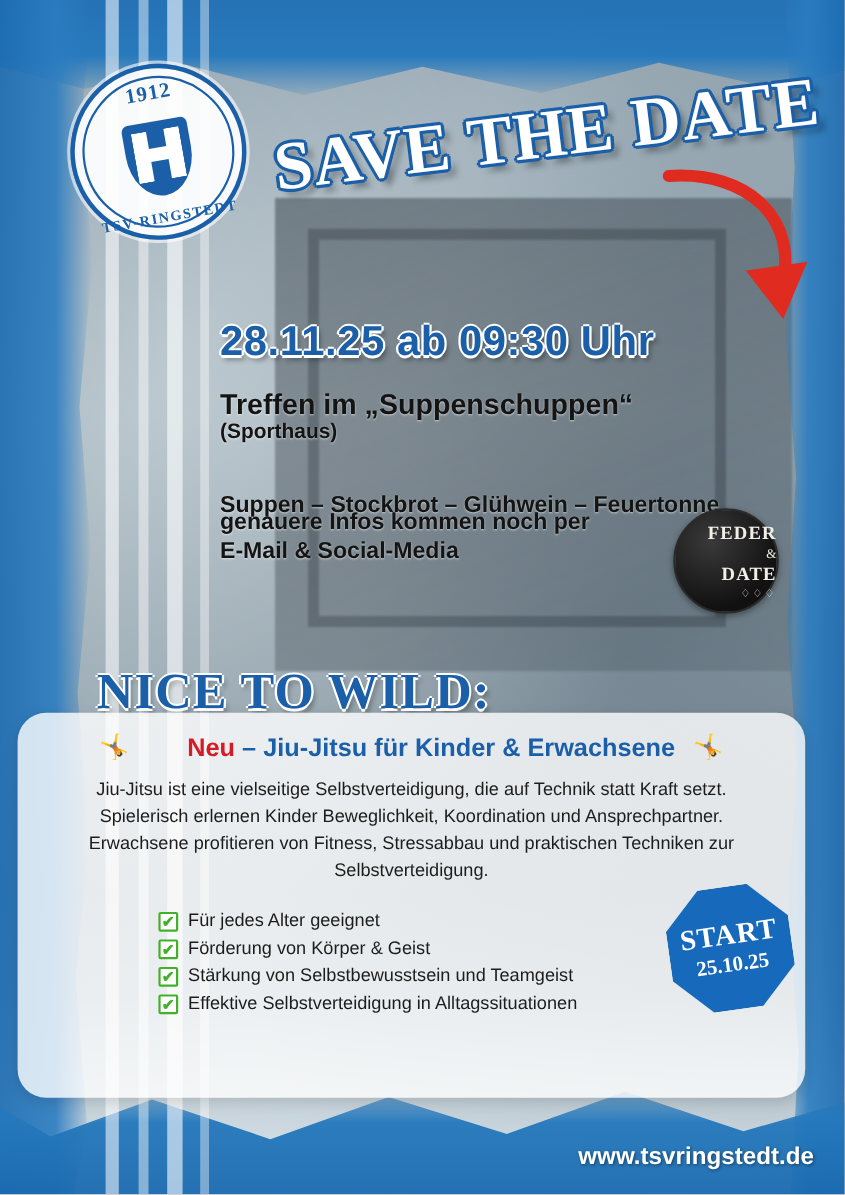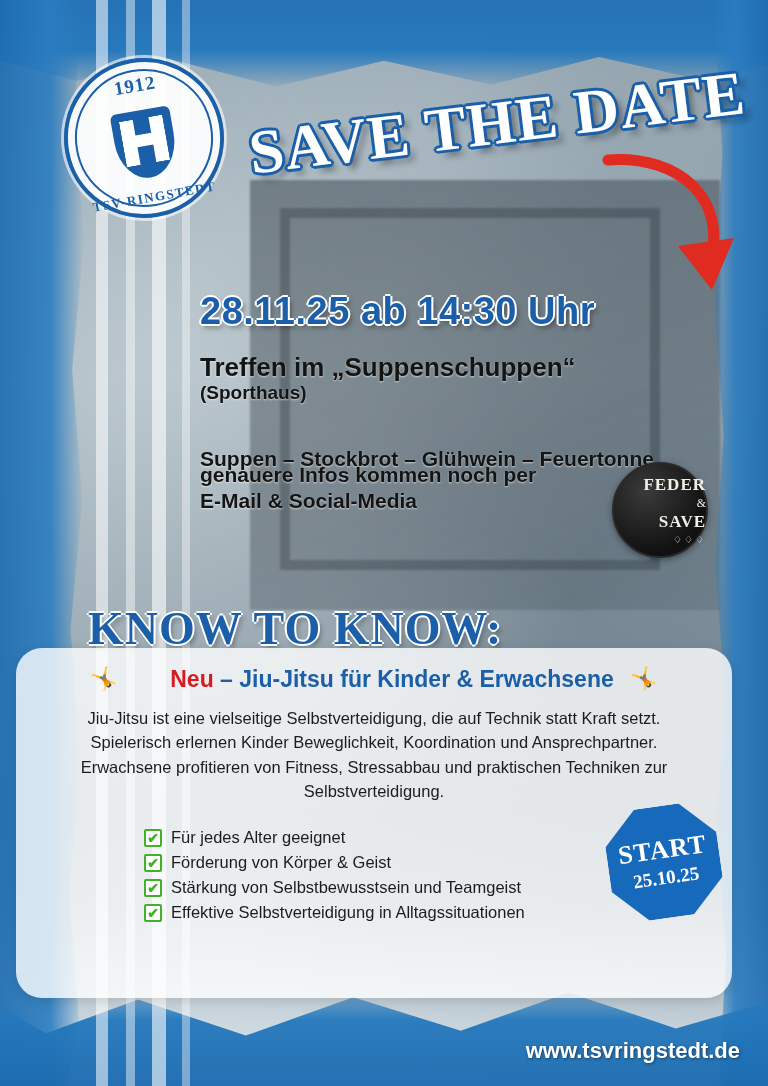--- a/index.html
+++ b/index.html
@@ -287,35 +287,35 @@
 
   <div class="save-the-date">
     <div class="txt">SAVE THE DATE</div>
   </div>
 
   <svg class="arrow-svg" width="150" height="160" viewBox="0 0 150 160">
     <path d="M8 10 C 80 5, 128 50, 110 112" stroke="#e02b20" stroke-width="11" fill="none" stroke-linecap="round"></path>
     <path d="M78 96 L112 140 L134 88 Z" fill="#e02b20"></path>
   </svg>
 
-  <div class="datetime">28.11.25 ab 14:30 Uhr</div>
+  <div class="datetime">28.11.25 ab 09:30 Uhr</div>
   <div class="line-meeting">Treffen im „Suppenschuppen“</div>
   <div class="line-meeting-sub">(Sporthaus)</div>
   <div class="line-food">Suppen – Stockbrot – Glühwein – Feuertonne</div>
   <div class="line-info1">genauere Infos kommen noch per</div>
   <div class="line-info2">E-Mail &amp; Social-Media</div>
 
   <div class="feder-wild">
     <div class="fw1">FEDER</div>
     <div class="amp">&amp;</div>
-    <div class="fw2">SAVE</div>
+    <div class="fw2">DATE</div>
     <div class="leaf">♢♢♢</div>
   </div>
 
-  <div class="nice-to-know">KNOW TO KNOW:</div>
+  <div class="nice-to-know">NICE TO WILD:</div>
 
   <div class="card">
     <div class="judo-icon left">🤸</div>
     <div class="judo-icon right">🤸</div>
 
     <div class="card-head">
       <span class="neu">Neu</span><span> – Jiu-Jitsu für Kinder &amp; Erwachsene</span>
     </div>
 
     <div class="card-para">Jiu-Jitsu ist eine vielseitige Selbstverteidigung, die auf Technik statt Kraft setzt. Spielerisch erlernen Kinder Beweglichkeit, Koordination und Ansprechpartner. Erwachsene profitieren von Fitness, Stressabbau und praktischen Techniken zur Selbstverteidigung.</div>

